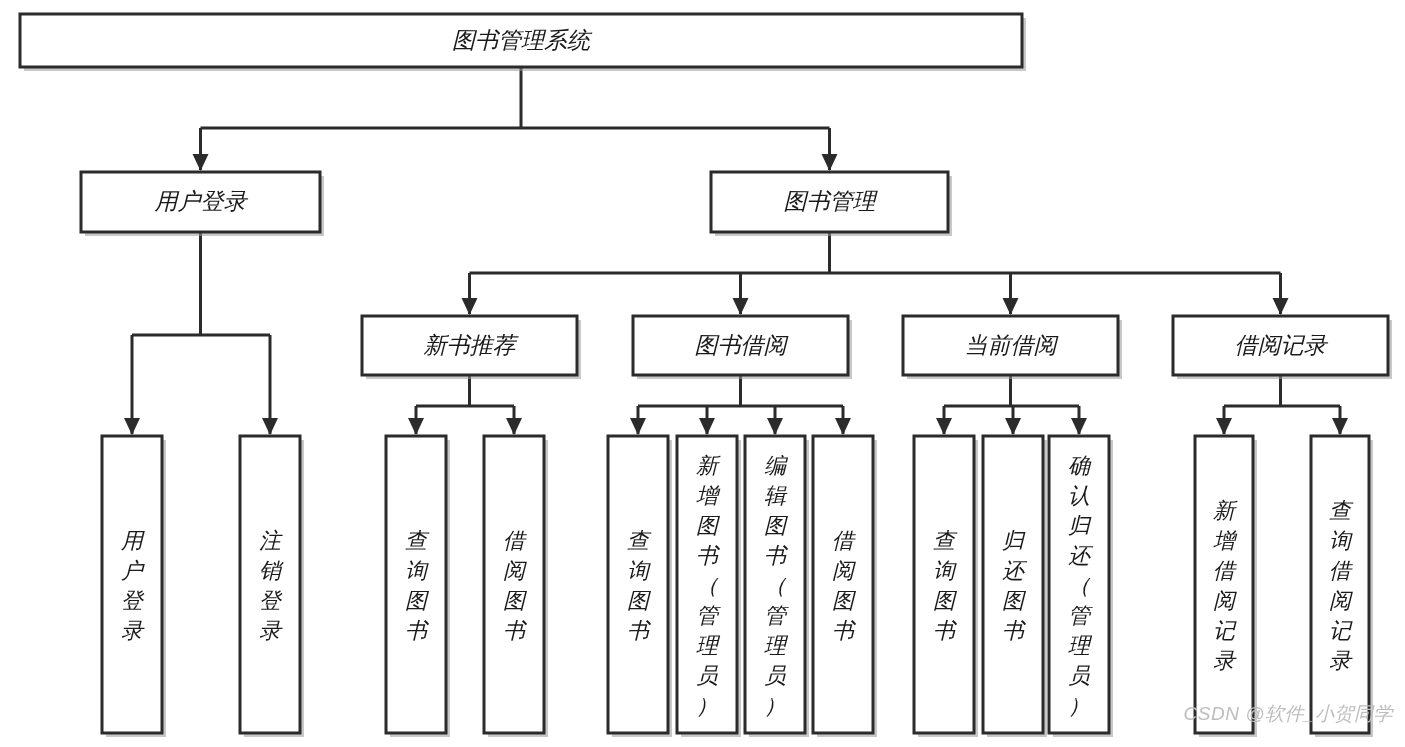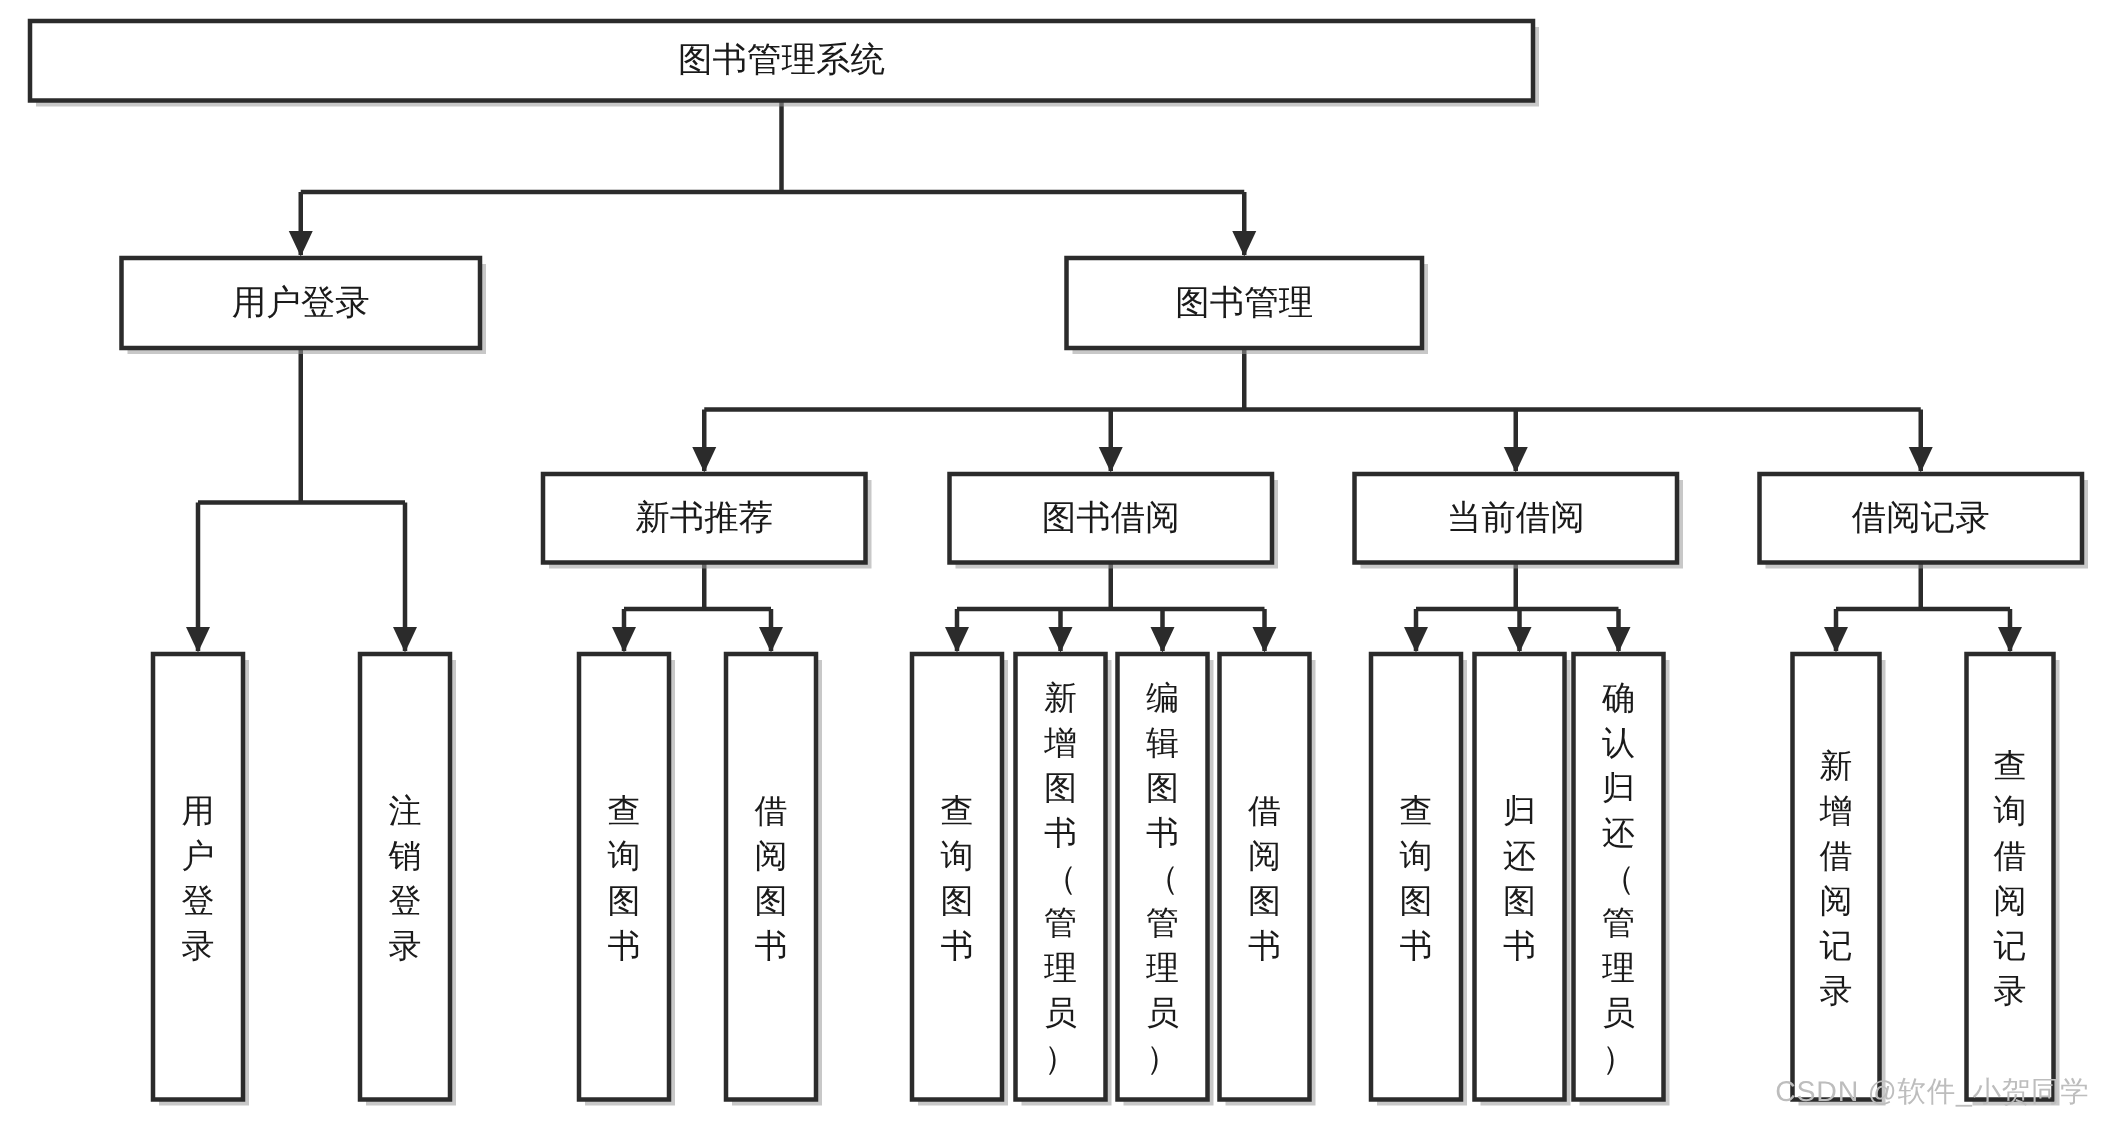--- a/index.html
+++ b/index.html
@@ -11,20 +11,21 @@
     width: 1405px;
     height: 747px;
     font-family: "Liberation Sans", "DejaVu Sans", sans-serif;
     overflow: hidden;
   }
   #diagram-root {
     position: relative;
     width: 1405px;
     height: 747px;
     background: #ffffff;
+    font-style: italic;
   }
   svg.flow-svg {
     position: absolute;
     left: 0;
     top: 0;
     width: 1405px;
     height: 747px;
     display: block;
   }
   .node-box {
@@ -55,21 +56,21 @@
   }
   .node-label-v {
     font-family: "Liberation Sans", "DejaVu Sans", sans-serif;
     font-size: 22px;
     fill: #1a1a1a;
     text-anchor: middle;
   }
   .watermark-text {
     position: absolute;
     right: 12px;
-    bottom: 6px;
+    bottom: 20px;
     font-family: "Liberation Sans", "DejaVu Sans", sans-serif;
     font-size: 19px;
     color: #bdbdbd;
     letter-spacing: 0.5px;
     white-space: nowrap;
     user-select: none;
   }
 </style>
 </head>
 <body>

